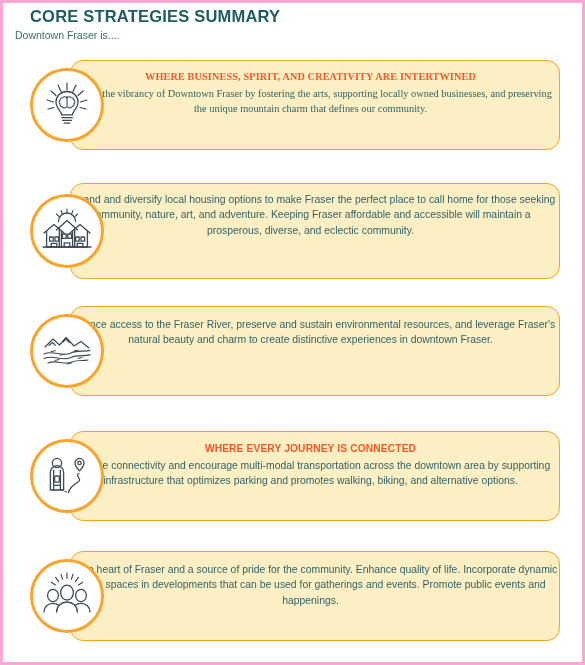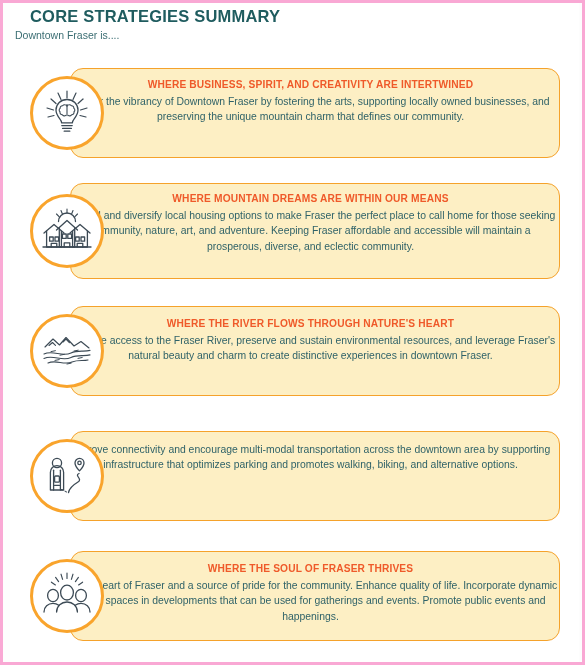--- a/index.html
+++ b/index.html
@@ -100,21 +100,21 @@
 </style>
 </head>
 <body>
 
 <div id="page">
  <div id="inner">
 
   <div class="page-title">CORE STRATEGIES SUMMARY</div>
   <div class="page-subtitle">Downtown Fraser is....</div>
 
-  <div class="strategy-row" style="top:65px;height:94px;">
+  <div class="strategy-row" style="top:57px;height:94px;font-family:Liberation Serif, serif;">
     <div class="card" style="height:90px;"></div>
     <div class="card-text" style="top:10px;">
       <p class="card-heading">WHERE BUSINESS, SPIRIT, AND CREATIVITY ARE INTERTWINED</p>
       <p class="card-body">Unlock the vibrancy of Downtown Fraser by fostering the arts, supporting locally owned businesses, and preserving the unique mountain charm that defines our community.</p>
     </div>
     <div class="icon-badge" style="top:8px;">
       <svg width="52" height="52" viewBox="0 0 52 52" fill="none" stroke="#3c4a55" stroke-width="1.3" stroke-linecap="round" stroke-linejoin="round">
 
         <g stroke-width="1.2">
           <line x1="26" y1="4" x2="26" y2="11"></line>
@@ -139,21 +139,20 @@
           <path d="M26 19c-1-1.6-3.4-1.7-4.4-.2-1.4-.2-2.6 1-2.4 2.4-1.3.8-1.4 2.7-.2 3.6-.4 1.5.8 3 2.4 2.9.6 1.3 2.4 1.6 3.4.6"></path>
           <path d="M26 19c1-1.6 3.4-1.7 4.4-.2 1.4-.2 2.6 1 2.4 2.4 1.3.8 1.4 2.7.2 3.6.4 1.5-.8 3-2.4 2.9-.6 1.3-2.4 1.6-3.4.6"></path>
         </g>
       </svg>
     </div>
   </div>
 
   <div class="strategy-row" style="top:180px;height:100px;">
     <div class="card" style="height:96px;"></div>
     <div class="card-text" style="top:9px;">
-      <p class="card-heading">WHERE MOUNTAIN DREAMS ARE WITHIN OUR MEANS</p>
       <p class="card-body">Expand and diversify local housing options to make Fraser the perfect place to call home for those seeking community, nature, art, and adventure. Keeping Fraser affordable and accessible will maintain a prosperous, diverse, and eclectic community.</p>
     </div>
     <div class="icon-badge" style="top:11px;">
       <svg width="54" height="54" viewBox="0 0 54 54" fill="none" stroke="#3c4a55" stroke-width="1.3" stroke-linecap="round" stroke-linejoin="round">
 
         <g stroke-width="1.1">
           <line x1="27" y1="5" x2="27" y2="9"></line>
           <line x1="21" y1="6.5" x2="22.5" y2="10.2"></line>
           <line x1="33" y1="6.5" x2="31.5" y2="10.2"></line>
           <line x1="16.5" y1="10" x2="19.3" y2="12.8"></line>
@@ -179,21 +178,20 @@
         <rect x="41" y="33" width="3.6" height="4.2"></rect>
         <path d="M37.2 43 v-3.6 h5.6 V43"></path>
         <line x1="3" y1="43" x2="51" y2="43"></line>
       </svg>
     </div>
   </div>
 
   <div class="strategy-row" style="top:303px;height:94px;">
     <div class="card" style="height:90px;"></div>
     <div class="card-text" style="top:11px;">
-      <p class="card-heading">WHERE THE RIVER FLOWS THROUGH NATURE'S HEART</p>
       <p class="card-body">Enhance access to the Fraser River, preserve and sustain environmental resources, and leverage Fraser's natural beauty and charm to create distinctive experiences in downtown Fraser.</p>
     </div>
     <div class="icon-badge" style="top:8px;">
       <svg width="54" height="54" viewBox="0 0 54 54" fill="none" stroke="#3c4a55" stroke-width="1.15" stroke-linecap="round" stroke-linejoin="round">
 
         <path d="M5 23 L13 15 L19.5 21 L26 13.5 L34 22 L41 17.5 L49 24"></path>
         <path d="M9 21.5 l3.5-3 3 2.8"></path>
         <path d="M23 18 l3-3 3.4 3.6"></path>
 
         <path d="M4 30 C13 25.5, 22 33.5, 31 29 C38 25.6, 44 28.2, 50 26.4"></path>
@@ -208,20 +206,21 @@
           <path d="M27 40 l4.2-.9"></path>
           <path d="M38 34.4 l4.2-.9"></path>
         </g>
       </svg>
     </div>
   </div>
 
   <div class="strategy-row" style="top:428px;height:94px;">
     <div class="card" style="height:90px;"></div>
     <div class="card-text" style="top:11px;">
+      <p class="card-heading">WHERE EVERY JOURNEY IS CONNECTED</p>
       <p class="card-body">Improve connectivity and encourage multi-modal transportation across the downtown area by supporting infrastructure that optimizes parking and promotes walking, biking, and alternative options.</p>
     </div>
     <div class="icon-badge" style="top:8px;">
       <svg width="52" height="52" viewBox="0 0 52 52" fill="none" stroke="#3c4a55" stroke-width="1.3" stroke-linecap="round" stroke-linejoin="round">
 
         <circle cx="16" cy="13" r="4.6"></circle>
 
         <path d="M9.4 22.2 a6.6 6.6 0 0 1 13.2 0 V40 H9.4 Z"></path>
 
         <line x1="12.6" y1="20.2" x2="12.6" y2="40"></line>
@@ -237,21 +236,20 @@
         <g stroke-width="1.1" stroke-dasharray="1.6 2.6">
           <path d="M25.5 42 C23 40.5, 21 39.5, 19.5 39.6"></path>
         </g>
       </svg>
     </div>
   </div>
 
   <div class="strategy-row" style="top:548px;height:94px;">
     <div class="card" style="height:90px;"></div>
     <div class="card-text" style="top:11px;">
-      <p class="card-heading">WHERE THE SOUL OF FRASER THRIVES</p>
       <p class="card-body">Be the heart of Fraser and a source of pride for the community. Enhance quality of life. Incorporate dynamic public spaces in developments that can be used for gatherings and events. Promote public events and happenings.</p>
     </div>
     <div class="icon-badge" style="top:8px;">
       <svg width="54" height="54" viewBox="0 0 54 54" fill="none" stroke="#3c4a55" stroke-width="1.3" stroke-linecap="round" stroke-linejoin="round">
 
         <g stroke-width="1.15">
           <line x1="27" y1="4" x2="27" y2="9.5"></line>
           <line x1="21" y1="5.2" x2="22.6" y2="10.3"></line>
           <line x1="33" y1="5.2" x2="31.4" y2="10.3"></line>
           <line x1="15.6" y1="8.4" x2="18.6" y2="12.6"></line>

